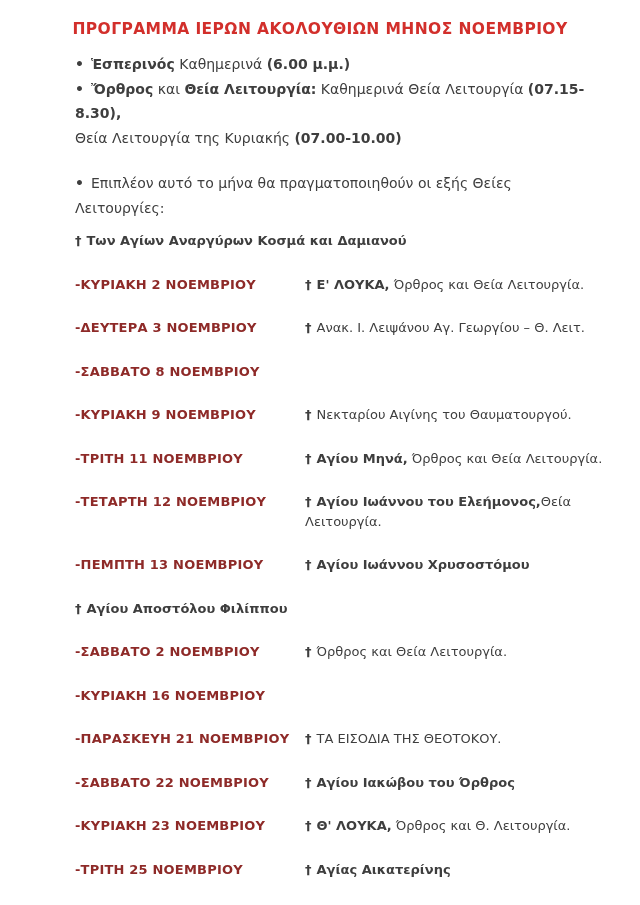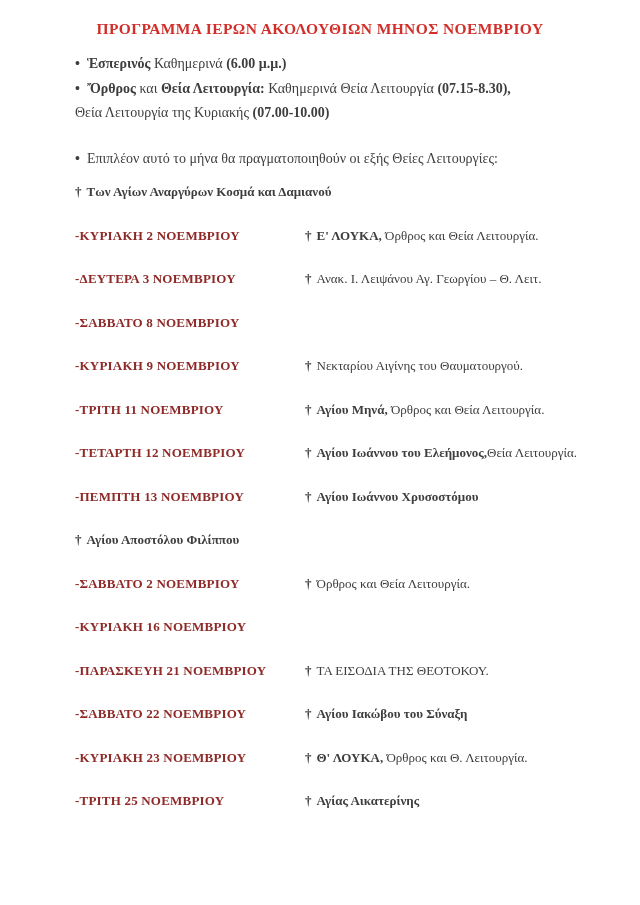--- a/index.html
+++ b/index.html
@@ -3,21 +3,21 @@
 <meta charset="utf-8">
 <style>
   html, body { margin: 0; padding: 0; }
   body {
     width: 640px; height: 905px;
     background: #ffffff;
     font-family: "DejaVu Sans", sans-serif;
     color: #3e3e3e;
     overflow: hidden;
   }
-  .page { padding-top: 16px; font-family: Liberation Serif, serif; }
+  .page { padding-top: 16px; }
 
   .title {
     margin: 4px 20px 14px 20px;
     text-align: center;
     font-size: 15.5px;
     font-weight: 700;
     letter-spacing: 0.4px;
     color: #d22f2b;
   }
 
@@ -112,21 +112,21 @@
         <span class="date">-ΚΥΡΙΑΚΗ 16 ΝΟΕΜΒΡΙΟΥ</span>
       </div>
 
   <div class="row">
         <span class="date">-ΠΑΡΑΣΚΕΥΗ 21 ΝΟΕΜΒΡΙΟΥ</span>
         <span class="desc"><span class="cross-glyph">†</span><span class="b"></span><span>ΤΑ ΕΙΣΟΔΙΑ ΤΗΣ ΘΕΟΤΟΚΟΥ.</span></span>
       </div>
 
   <div class="row">
         <span class="date">-ΣΑΒΒΑΤΟ 22 ΝΟΕΜΒΡΙΟΥ</span>
-        <span class="desc"><span class="cross-glyph">†</span><span class="b">Αγίου Ιακώβου του Σύναξη</span><span></span></span>
+        <span class="desc"><span class="cross-glyph">†</span><span class="b">Αγίου Ιακώβου του Όρθρος</span><span></span></span>
       </div>
 
   <div class="row">
         <span class="date">-ΚΥΡΙΑΚΗ 23 ΝΟΕΜΒΡΙΟΥ</span>
         <span class="desc"><span class="cross-glyph">†</span><span class="b">Θ' ΛΟΥΚΑ,</span><span>  Όρθρος και Θ. Λειτουργία.</span></span>
       </div>
 
   <div class="row">
         <span class="date">-ΤΡΙΤΗ 25 ΝΟΕΜΒΡΙΟΥ</span>
         <span class="desc"><span class="cross-glyph">†</span><span class="b">Αγίας Αικατερίνης</span><span></span></span>

